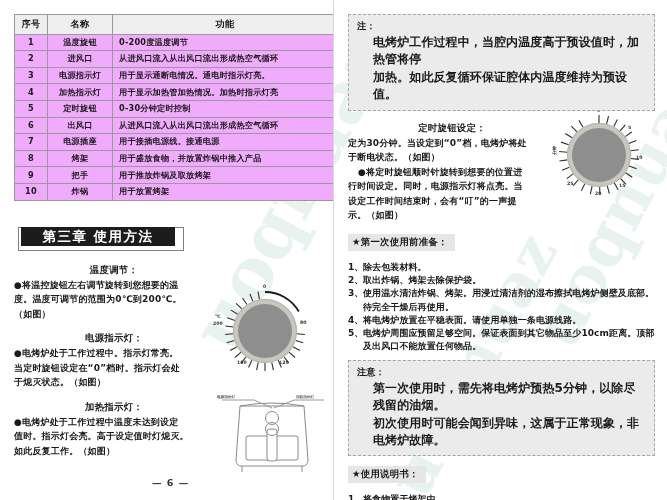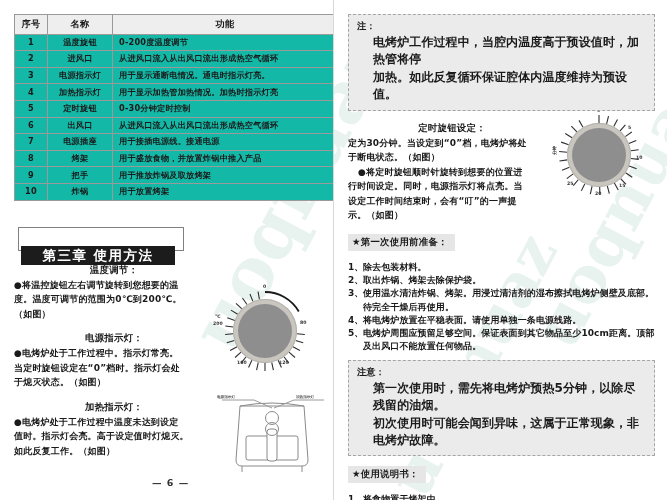--- a/index.html
+++ b/index.html
@@ -55,21 +55,21 @@
     height: 500px;
     background: #d8d8d8;
     z-index: 3;
   }
 
   
   table.spec {
     width: 300px;
     border-collapse: collapse;
     table-layout: fixed;
-    background: #14b8a6;
+    background: #f0abfc;
     padding-left: 48px;
   }
   table.spec th, table.spec td {
     border: 1px solid #9a9a9a;
     font-size: 8.2px;
     line-height: 1.15;
     padding: 3.1px 2px;
     font-weight: bold;
     letter-spacing: .2px;
   }
@@ -92,21 +92,21 @@
   }
   .chapter-outline {
     position: absolute;
     left: 0; top: 0;
     width: 166px; height: 24px;
     border: 1px solid #808080;
     box-sizing: border-box;
   }
   .chapter-bar {
     position: absolute;
-    left: 3px; top: 19px;
+    left: 3px; top: 0;
     width: 154px; height: 19px;
     background: #1c1c1c;
     color: #ffffff;
     font-size: 13.5px;
     font-weight: bold;
     letter-spacing: 1.5px;
     text-align: center;
     line-height: 19px;
     box-sizing: border-box;
   }

